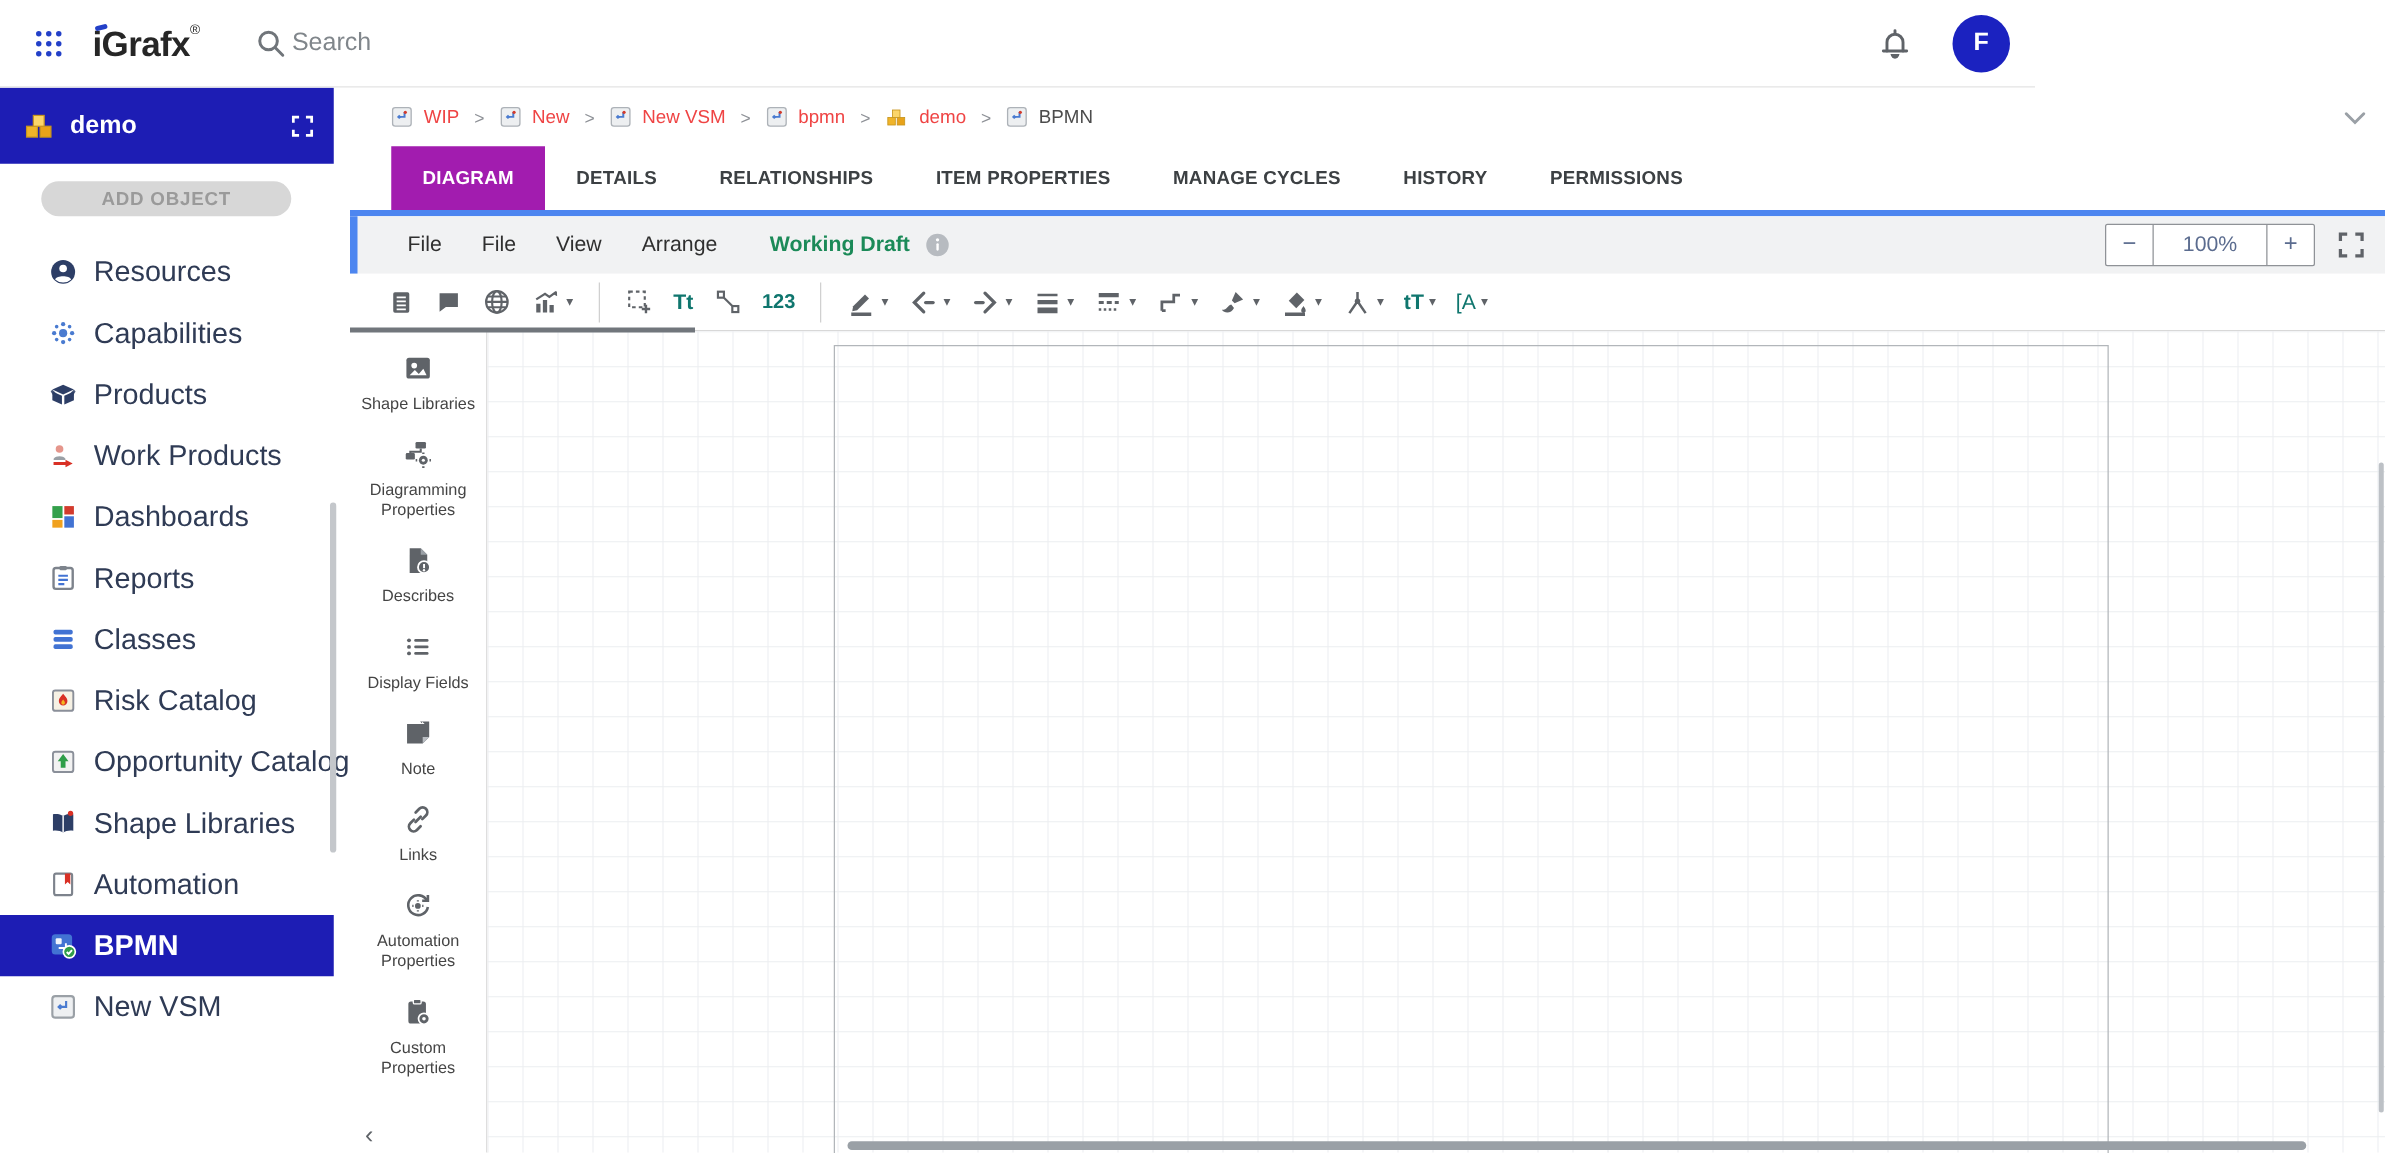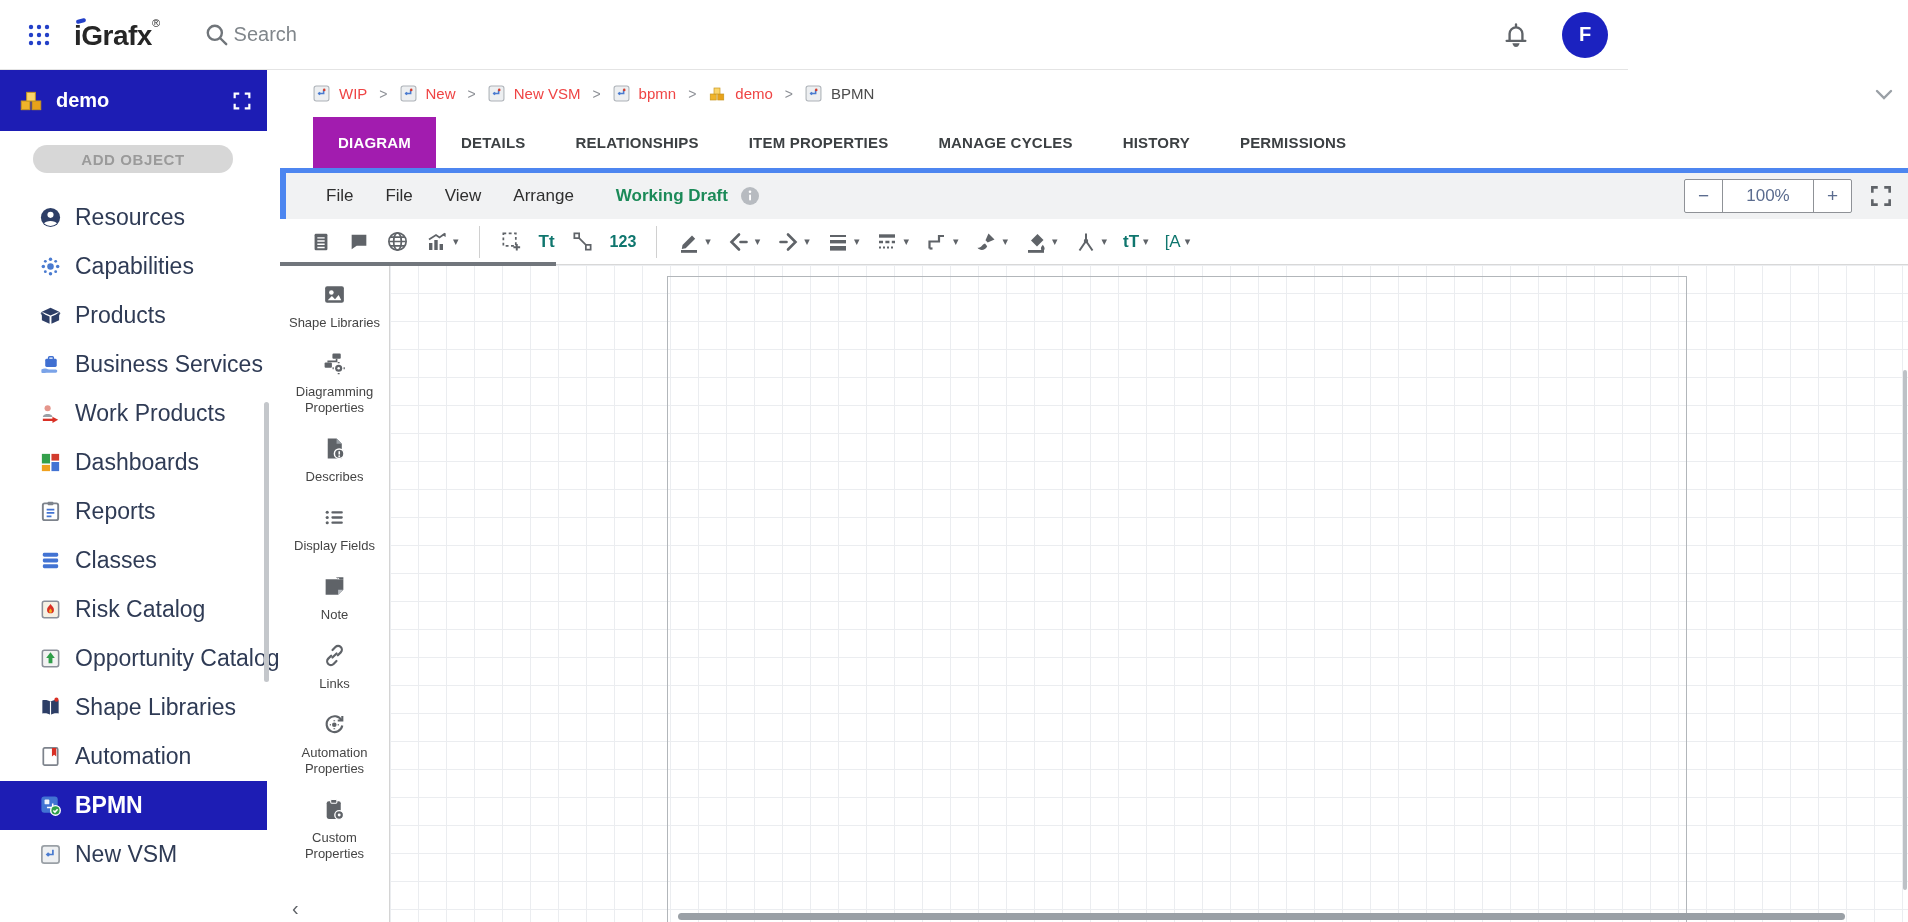--- a/index.html
+++ b/index.html
@@ -202,30 +202,20 @@
             <path d="M3 8l9-4 9 4-9 4z"></path>
         <path d="M3 9.6l8 3.5v7.4l-8-3.5z"></path>
             <path d="M21 9.6l-8 3.5v7.4l8-3.5z"></path>
         <path d="M3 8l4.5 4.6-3.2 1.2L1.6 9.6z" opacity=".85"></path>
             <path d="M21 8l-4.5 4.6 3.2 1.2 2.7-4.2z" opacity=".85"></path>
           </svg>
       </span>
       <span class="lbl">Products</span>
     </div>
 
-    <div class="sb-item">
-      <span class="ic">
-        <svg width="23" height="23" viewBox="0 0 24 24">
-            <rect x="10" y="4" width="5" height="3" rx="1" fill="none" stroke="#3f6fd1" stroke-width="1.5"></rect>
-        <rect x="6.5" y="6" width="12" height="8.5" rx="1.5" fill="#3f6fd1"></rect>
-        <path d="M2.5 17.2c3-2 5-1 8 .1h7a1.6 1.6 0 010 3.2H8c-2.3 0-3.8 1.2-5.5-.2z" fill="#7aa3e8"></path>
-          </svg>
-      </span>
-      <span class="lbl">Business Services</span>
-    </div>
 
 
     <div class="sb-item">
       <span class="ic">
         <svg width="23" height="23" viewBox="0 0 24 24">
             <circle cx="9" cy="6.5" r="3.2" fill="#e5968c"></circle>
         <path d="M4.3 14.5c1.4-2.6 8-2.6 9.4 0l.3 1.2H4z" fill="#9aa0a6"></path>
         <path d="M4 18.6h11" stroke="#d93025" stroke-width="2.4"></path>
             <path d="M14 15.4l6 3.2-6 3.2z" fill="#d93025"></path>
           </svg>

